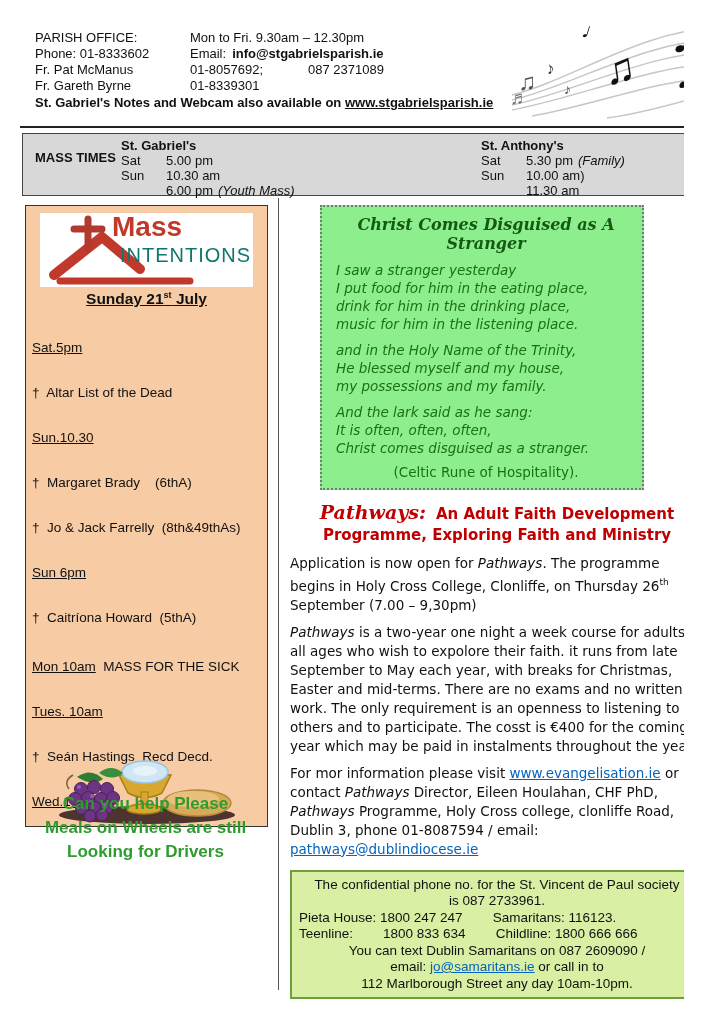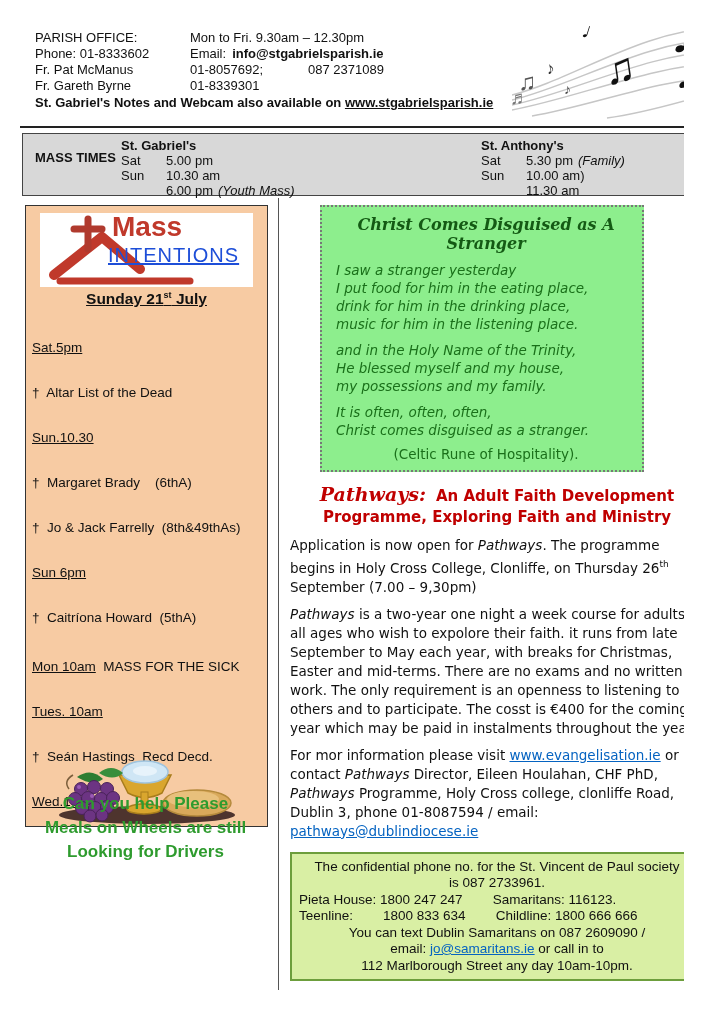--- a/index.html
+++ b/index.html
@@ -41,21 +41,21 @@
   .mt-day{display:inline-block;width:45px;}
   .mt-note{font-style:italic;margin-left:5px;}
 
   .v-div{position:absolute;left:278px;top:198px;height:792px;border-left:1.5px solid #555;}
 
   
   .mi-box{position:absolute;left:25px;top:205px;width:241px;height:620px;background:#f7cba3;
           border:1px solid #333;overflow:hidden;}
   .mi-logo{position:relative;margin:7px auto 3px auto;width:213px;height:74px;background:#fff;}
   .logo-mass{position:absolute;left:72px;top:-2px;font-size:28px;font-weight:bold;color:#c0392b;}
-  .logo-int{position:absolute;left:68px;top:31px;font-size:20px;color:#1d4ed8;letter-spacing:1px;text-decoration:underline;}
+  .logo-int{position:absolute;left:80px;top:31px;font-size:20px;color:#0f766e;letter-spacing:1px;}
   .mi-h{text-align:center;font-weight:bold;font-size:15.5px;text-decoration:underline;margin:3px 0 2px 0;}
   .mi-list{padding:0 6px;font-size:13.5px;line-height:15px;white-space:pre-wrap;}
   .mi-line{min-height:15px;}
   .u{text-decoration:underline;}
   .gap{margin-top:4px;}
   .grapes{position:absolute;bottom:1px;left:50%;transform:translateX(-50%);}
 
   
   .meals{position:absolute;left:18px;top:792px;width:255px;text-align:center;
          font-family:Liberation Sans, sans-serif;}
@@ -240,20 +240,21 @@
         <div class="poem-l">I put food for him in the eating place,</div>
         <div class="poem-l">drink for him in the drinking place,</div>
         <div class="poem-l">music for him in the listening place.</div>
       </div>
       <div class="stanza">
         <div class="poem-l">and in the Holy Name of the Trinity,</div>
         <div class="poem-l">He blessed myself and my house,</div>
         <div class="poem-l">my possessions and my family.</div>
       </div>
       <div class="stanza">
+        <div class="poem-l">And the lark said as he sang:</div>
         <div class="poem-l">It is often, often, often,</div>
         <div class="poem-l">Christ comes disguised as a stranger.</div>
       </div>
       <div class="poem-attr">(Celtic Rune of Hospitality).</div>
     </div>
 
     <div class="pw-h">
       <div><span class="pw-script">Pathways:</span><span>An Adult Faith Development</span></div>
       <div>Programme, Exploring Faith and Ministry</div>
     </div>

